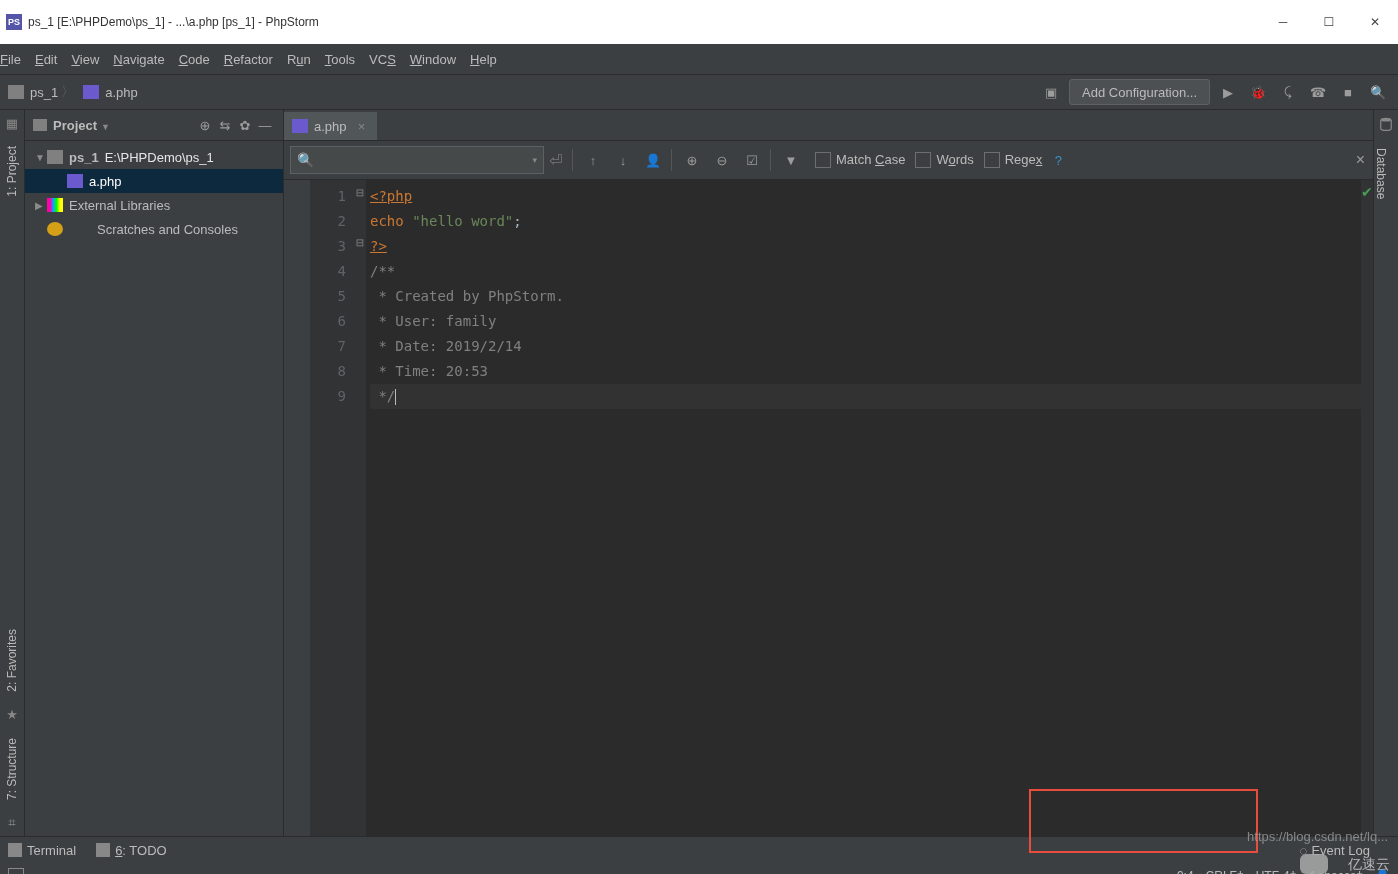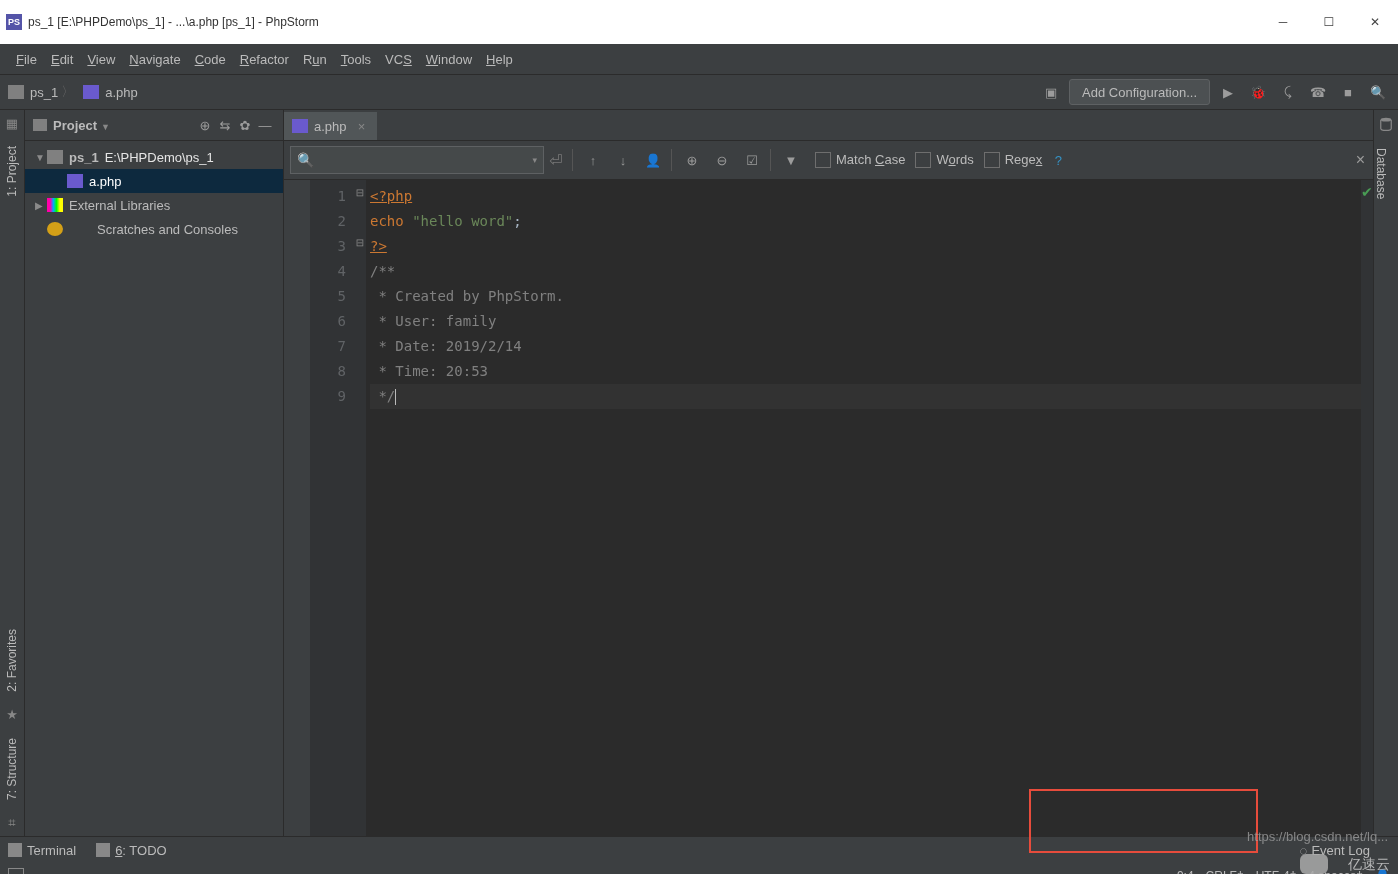--- a/index.html
+++ b/index.html
@@ -1,20 +1,20 @@
 <!DOCTYPE html>
 <html><head>
 <meta charset="utf-8">
 <style>
   html,body{margin:0;padding:0;width:1398px;height:874px;font-family:"Segoe UI",Arial,sans-serif;font-size:13px;background:#000;color:#bbb;overflow:hidden;}
   .titlebar{height:44px;background:#fff;display:flex;align-items:center;color:#333;font-size:12px;}
   .titlebar .app-icon{width:16px;height:16px;background:#5454a8;margin:0 6px;display:inline-flex;align-items:center;justify-content:center;color:#fff;font-size:9px;font-weight:bold;}
   .titlebar .title{flex:1;}
   .titlebar .winbtn{width:46px;height:32px;display:flex;align-items:center;justify-content:center;color:#444;}
-  .menubar{height:30px;background:#3c3f41;display:flex;align-items:center;padding:0 16px;border-bottom:1px solid #2b2b2b;}
+  .menubar{height:30px;background:#3c3f41;display:flex;align-items:center;padding:0 0;border-bottom:1px solid #2b2b2b;}
   .menubar .menu{margin-right:14px;color:#bbb;}
   .menubar .menu u{text-decoration:underline;}
   .navbar{height:34px;background:#3c3f41;display:flex;align-items:center;padding:0 8px;border-bottom:1px solid #2b2b2b;}
   .navbar .crumb{display:flex;align-items:center;color:#bbb;}
   .navbar .crumb .folder-icon{width:16px;height:14px;background:#808080;margin-right:6px;}
   .navbar .crumb .php-icon{width:16px;height:14px;background:#6a5acd;margin:0 6px;}
   .navbar .spacer{flex:1;}
   .navbar .rbtn{width:24px;height:24px;margin-left:6px;display:flex;align-items:center;justify-content:center;color:#9c9c9c;}
   .navbar .add-config{height:24px;padding:0 12px;border:1px solid #5e6163;background:#4c5052;color:#bbb;display:flex;align-items:center;border-radius:3px;margin-left:6px;}
   .main{display:flex;height:calc(100% - 32px - 30px - 34px - 52px);}

